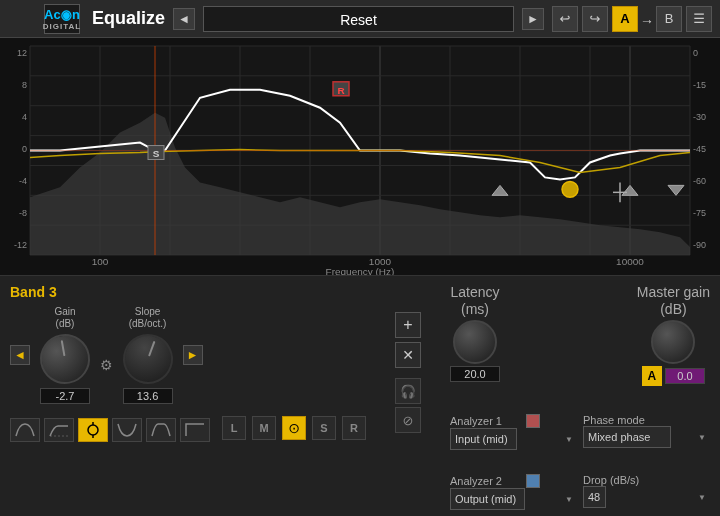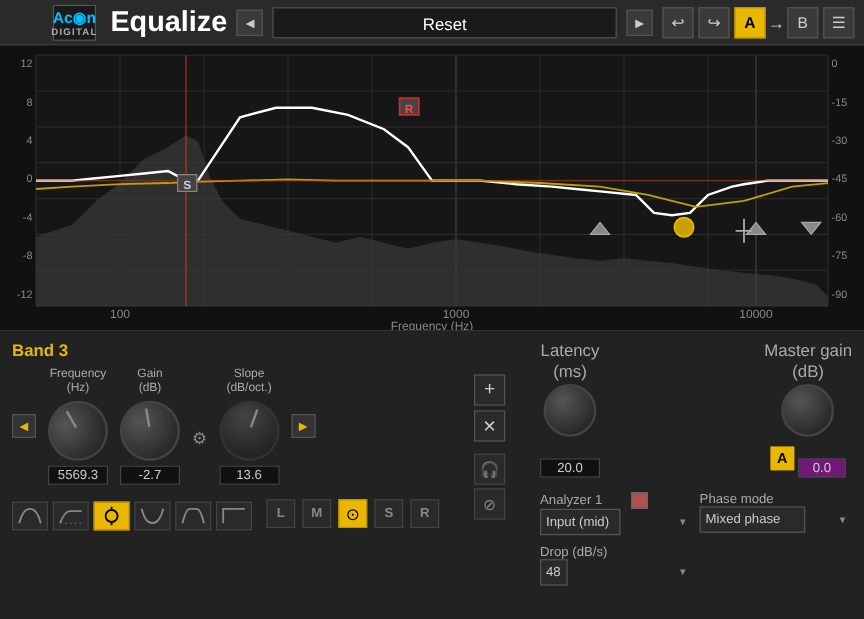--- a/index.html
+++ b/index.html
@@ -9,21 +9,21 @@
     .header {
       display: flex; align-items: center; background: #2a2a2a; height: 38px;
       border-bottom: 1px solid #444; padding: 0 8px; gap: 8px;
     }
     .logo { display: flex; align-items: center; gap: 4px; padding-left: 36px; }
     .logo-icon {
       width: 36px; height: 30px; background: #1a1a1a; border: 1px solid #555;
       display: flex; align-items: center; justify-content: center;
       font-size: 11px; font-weight: bold; color: #fff; flex-direction: column;
     }
-    .app-title { color: #fff; font-size: 24px; font-weight: bold; margin-left: 4px; }
+    .app-title { color: #fff; font-size: 18px; font-weight: bold; margin-left: 4px; }
     .nav-btn {
       background: #3a3a3a; border: 1px solid #555; color: #ccc;
       width: 22px; height: 22px; cursor: pointer; display: flex; align-items: center; justify-content: center;
       font-size: 12px;
     }
     .preset-name {
       flex: 1; text-align: center; background: #1a1a1a; border: 1px solid #555;
       color: #fff; font-size: 14px; padding: 2px 8px; height: 26px; line-height: 22px;
     }
     .header-right { display: flex; gap: 4px; align-items: center; }
@@ -99,21 +99,21 @@
       width: 24px; height: 24px; cursor: pointer; display: flex; align-items: center; justify-content: center;
       font-size: 11px; font-weight: bold;
     }
     .lms-link { background: #e8b800; color: #000; width: 24px; height: 24px; display: flex; align-items: center; justify-content: center; font-size: 14px; border: 1px solid #c09000; cursor: pointer; }
 
     
     .right-panel { width: 260px; }
     .plus-btn { background: #2a2a2a; border: 1px solid #555; color: #ccc; width: 26px; height: 26px; cursor: pointer; display: flex; align-items: center; justify-content: center; font-size: 16px; }
     .x-btn { background: #2a2a2a; border: 1px solid #555; color: #ccc; width: 26px; height: 26px; cursor: pointer; display: flex; align-items: center; justify-content: center; font-size: 14px; }
 
-    .analyzer-row { display: flex; align-items: center; gap: 6px; margin-top: 4px; }
+    .analyzer-row { display: flex; align-items: center; gap: 6px; margin-top: 20px; }
     .analyzer-label { color: #aaa; font-size: 11px; width: 70px; }
     .color-box { width: 14px; height: 14px; border: 1px solid #666; }
     .analyzer-select {
       background: #2a2a2a; border: 1px solid #555; color: #ccc;
       font-size: 11px; padding: 2px 4px; cursor: pointer; flex: 1; height: 22px;
       appearance: none; -webkit-appearance: none;
     }
     .select-wrapper { position: relative; flex: 1; }
     .select-wrapper::after {
       content: '▼'; position: absolute; right: 4px; top: 50%; transform: translateY(-50%);
@@ -121,21 +121,21 @@
     }
     .knob-panel { display: flex; flex-direction: column; align-items: center; gap: 2px; }
     .knob-panel-title { color: #aaa; font-size: 14px; text-align: center; line-height: 1.2; }
     .knob-med {
       width: 44px; height: 44px; border-radius: 50%;
       background: radial-gradient(circle at 35% 30%, #555, #1a1a1a);
       border: 2px solid #444; cursor: pointer;
     }
     .knob-value-field {
       background: #111; border: 1px solid #444; color: #ccc;
-      font-size: 11px; text-align: center; padding: 1px 4px; width: 50px; margin-top: 16px;
+      font-size: 11px; text-align: center; padding: 1px 4px; width: 50px;
     }
 
     .a-indicator {
       background: #e8b800; color: #000; font-weight: bold;
       width: 20px; height: 20px; display: flex; align-items: center; justify-content: center;
       font-size: 12px;
     }
     .icon-sq { background: #2a2a2a; border: 1px solid #444; color: #888; width: 26px; height: 26px; display: flex; align-items: center; justify-content: center; font-size: 13px; cursor: pointer; }
 
     svg.eq-svg { position: absolute; top: 0; left: 0; width: 100%; height: 100%; }
@@ -255,25 +255,20 @@
 <div class="bottom-area">
   <div style="display:flex; gap:20px;">
 
     <div class="band-left">
       <div class="band-title">Band 3</div>
 
       <div class="knobs-row">
 
         <button class="band-nav-btn">◄</button>
 
-        <div class="knob-group">
-          <div class="knob-label">Frequency<br>(Hz)</div>
-          <div class="knob" style="transform: rotate(-30deg)"></div>
-          <div class="knob-value">5569.3</div>
-        </div>
 
         <div class="knob-group">
           <div class="knob-label">Gain<br>(dB)</div>
           <div class="knob" style="transform: rotate(-10deg)"></div>
           <div class="knob-value">-2.7</div>
         </div>
 
         <div class="gear-icon">⚙</div>
 
 
@@ -392,20 +387,34 @@
               <option>Linear phase</option>
               <option>Minimum phase</option>
             </select>
           </div>
         </div>
       </div>
 
       <div style="display:grid;grid-template-columns:1fr 1fr;gap:6px;">
         <div>
           <div class="analyzer-row">
+            <span class="analyzer-label">Analyzer 2</span>
+            <div class="color-box" style="background:#5080b0;"></div>
+          </div>
+          <div class="select-wrapper">
+            <select class="analyzer-select">
+              <option>Output (mid)</option>
+              <option>Output (left)</option>
+              <option>Output (right)</option>
+              <option>None</option>
+            </select>
+          </div>
+        </div>
+        <div>
+          <div class="analyzer-row">
             <span class="analyzer-label">Drop (dB/s)</span>
           </div>
           <div class="select-wrapper">
             <select class="analyzer-select">
               <option>48</option>
               <option>24</option>
               <option>12</option>
               <option>6</option>
             </select>
           </div>

